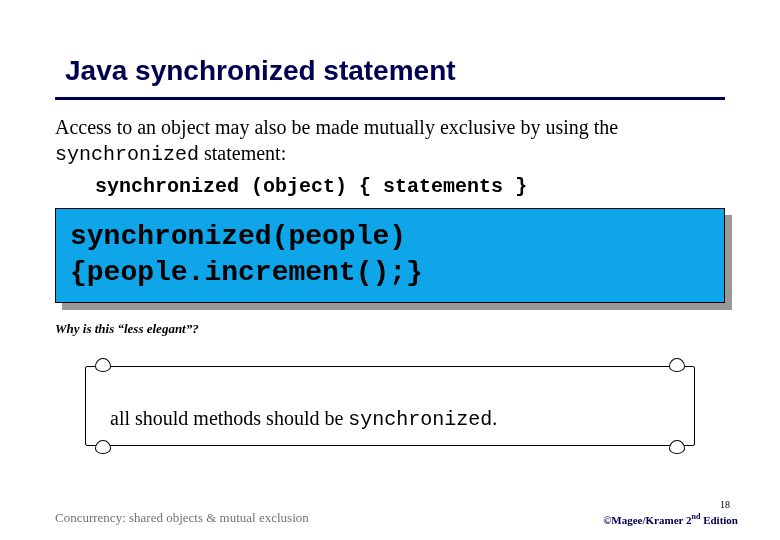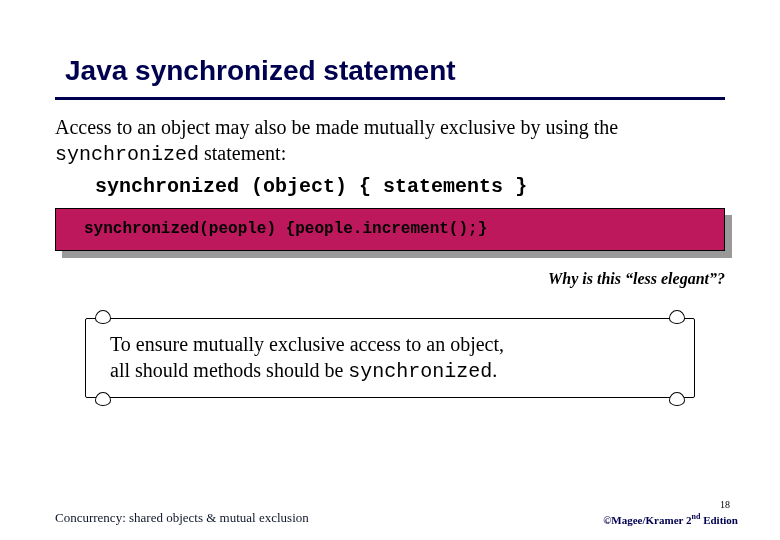--- a/index.html
+++ b/index.html
@@ -50,32 +50,32 @@
     margin-bottom: 18px;
   }
   .code-box-shadow {
     position: absolute;
     top: 7px; left: 7px; right: -7px; bottom: -7px;
     background: #999999;
   }
   .code-box {
     position: relative;
     border: 1.5px solid #000;
-    background: #be185d;
-    padding: 10px 28px;
+    background: #0ea5e9;
+    padding: 10px 14px;
     font-family: "Courier New", Courier, monospace;
     font-weight: bold;
-    font-size: 16px;
+    font-size: 28px;
   }
   .question {
     font-family: "Times New Roman", Times, serif;
     font-style: italic;
     font-weight: bold;
-    font-size: 16px;
-    text-align: right;
+    font-size: 13px;
+    text-align: left;
     margin-bottom: 28px;
   }
   .scroll-box {
     position: relative;
     margin: 0 30px 0 30px;
   }
   .scroll-inner {
     border: 1.5px solid #000;
     background: #fff;
     padding: 12px 24px;
@@ -95,21 +95,21 @@
   .knob-tr { top: -8px; right: 10px; }
   .knob-bl { bottom: -8px; left: 10px; }
   .knob-br { bottom: -8px; right: 10px; }
   .footer {
     position: absolute;
     left: 55px; right: 30px; bottom: 14px;
     font-family: "Times New Roman", Times, serif;
   }
   .footer-left {
     font-size: 13px;
-    color: #0f172a;
+    color: #737373;
   }
   .footer-pagenum {
     position: absolute;
     right: 20px;
     bottom: 16px;
     font-size: 10px;
   }
   .footer-credit {
     position: absolute;
     right: 12px;
@@ -142,21 +142,21 @@
   </div>
 
   <div class="question">Why is this “less elegant”?</div>
 
   <div class="scroll-box">
     <div class="scroll-knob knob-tl"></div>
     <div class="scroll-knob knob-tr"></div>
     <div class="scroll-knob knob-bl"></div>
     <div class="scroll-knob knob-br"></div>
     <div class="scroll-inner">
-      <span>To ensure mutually exclusive access to an object,</span><br>
+      <br>
       <span>all should methods should be </span><span class="mono">synchronized</span><span>.</span>
     </div>
   </div>
 
 </div>
 
 <div class="footer">
   <span class="footer-left">Concurrency: shared objects &amp; mutual exclusion</span>
   <span class="footer-pagenum">18</span>
   <span class="footer-credit">

